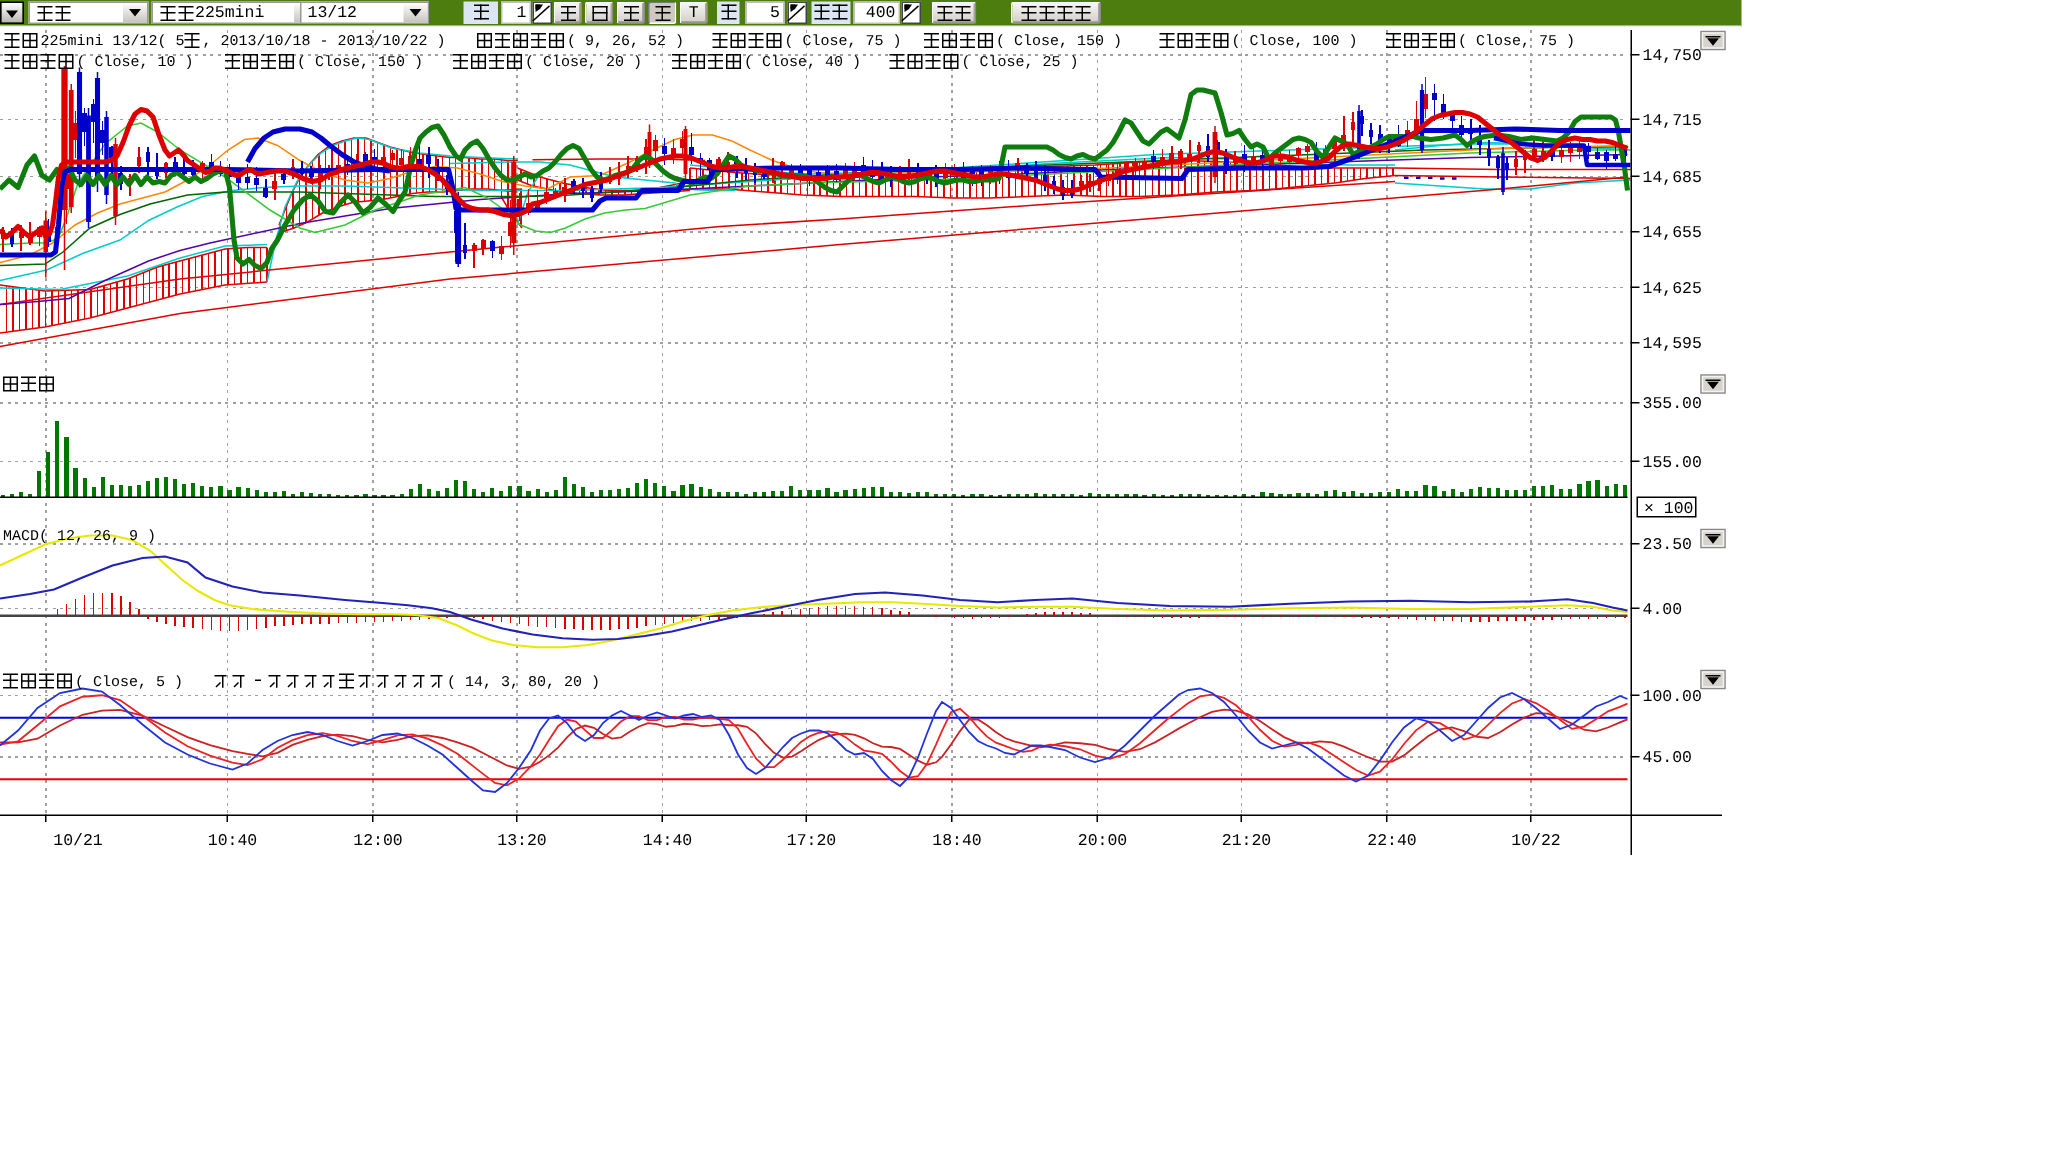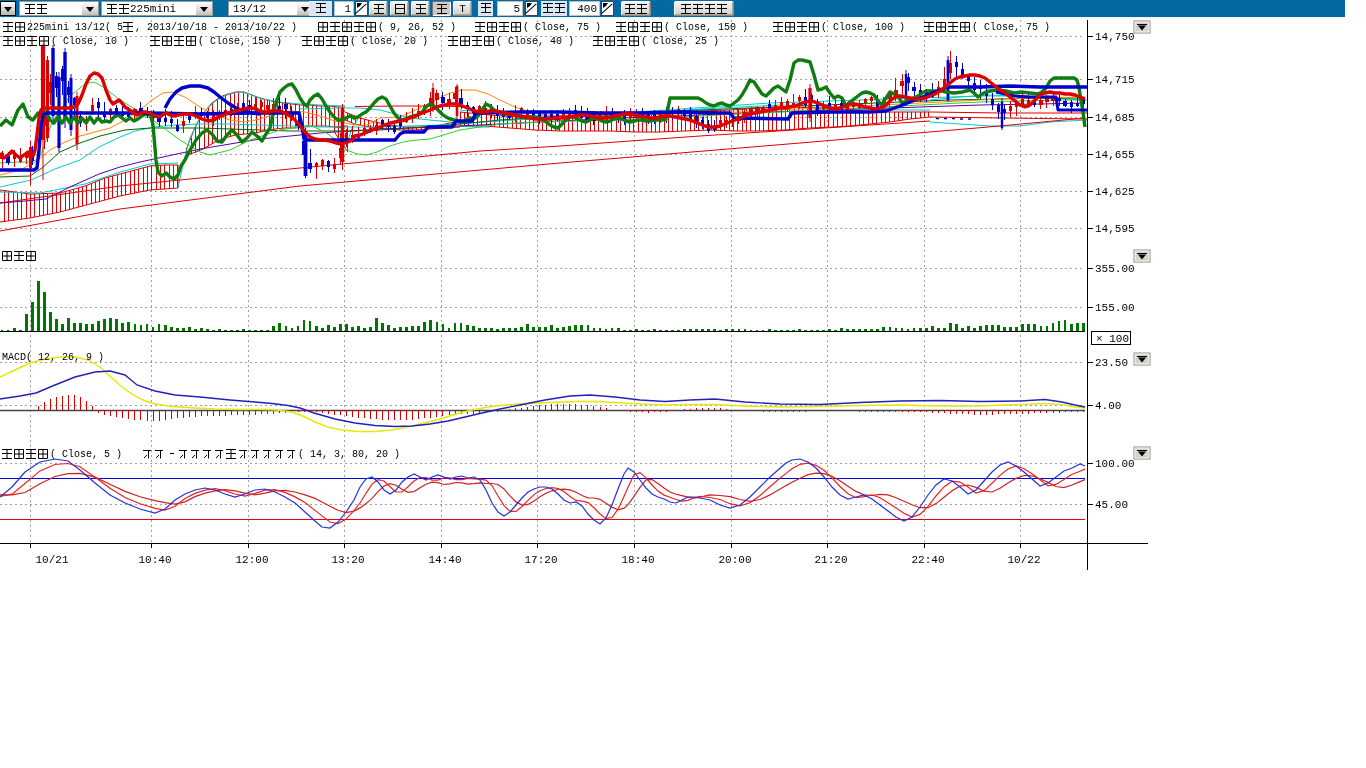--- a/index.html
+++ b/index.html
@@ -1,15 +1,15 @@
 <!DOCTYPE html>
 <html><head><meta charset="utf-8"><style>
 *{margin:0;padding:0;box-sizing:border-box}
 html,body{width:1366px;height:768px;background:#fff;overflow:hidden;font-family:"Liberation Sans",sans-serif}
-.tb{position:absolute;left:0;top:0;width:1345px;height:18px;background:#0369a1;border-bottom:1px solid #f2f1ee}
+.tb{position:absolute;left:0;top:0;width:1161px;height:18px;background:#4d7c0f;border-bottom:1px solid #f2f1ee}
 .tb>div{position:absolute;top:1px;height:15px}
 .b0{left:0;width:16px;border:1px solid #000;background:linear-gradient(#fdfdfd,#b9b6af);text-align:center}
 .tri{display:inline-block;width:0;height:0;border:4px solid transparent;border-top:5px solid #000;margin-top:5px}
 .cb{background:#fff;border:1px solid #9a9a94}
 .cbt{position:absolute;top:1px;white-space:nowrap}
 .cba{position:absolute;right:0;top:0;width:16px;height:13px;background:linear-gradient(#fefefe,#c6c3bc);text-align:center}
 .cba .tri{margin-top:4px}
 .lt{font-family:"Liberation Mono",monospace;font-size:11px;color:#000;vertical-align:top;line-height:13px}
 .hl{background:#dce6f3;text-align:center;padding-top:1px}
 .btn{background:linear-gradient(#f7f6f3,#d2cfc8);border:1px solid #8e8c85;border-top-color:#fff;border-left-color:#fff;border-radius:2px;text-align:center;padding-top:1px;box-shadow:inset -1px -1px 0 #a8a59e}
@@ -26,21 +26,21 @@
 <div class="tb">
     <div class="b0"><span class="tri"></span></div>
     <div class="cb" style="left:19px;width:80px">
       <span class="cbt" style="left:4px"><i class="k"></i><i class="k"></i></span>
       <span class="cba"><span class="tri"></span></span>
     </div>
     <div class="cb" style="left:101px;width:112px">
       <span class="cbt" style="left:4px"><i class="k"></i><i class="k"></i><span class="lt">225mini</span></span>
       <span class="cba"><span class="tri"></span></span>
     </div>
-    <div class="cb" style="left:228px;width:86px">
+    <div class="cb" style="left:200px;width:86px">
       <span class="cbt" style="left:4px"><span class="lt">13/12</span></span>
       <span class="cba"><span class="tri"></span></span>
     </div>
     <div class="hl" style="left:309px;width:23px"><i class="k"></i></div>
     <div class="spv" style="left:334px;width:20px">1</div>
     <div class="spb" style="left:355px"></div>
     <div class="btn" style="left:369px;width:19px"><i class="k"></i></div>
     <div class="btn" style="left:390px;width:19px"><i class="r"></i></div>
     <div class="btn" style="left:411px;width:19px"><i class="k"></i></div>
     <div class="btn dn" style="left:432px;width:19px"><i class="k"></i></div>

